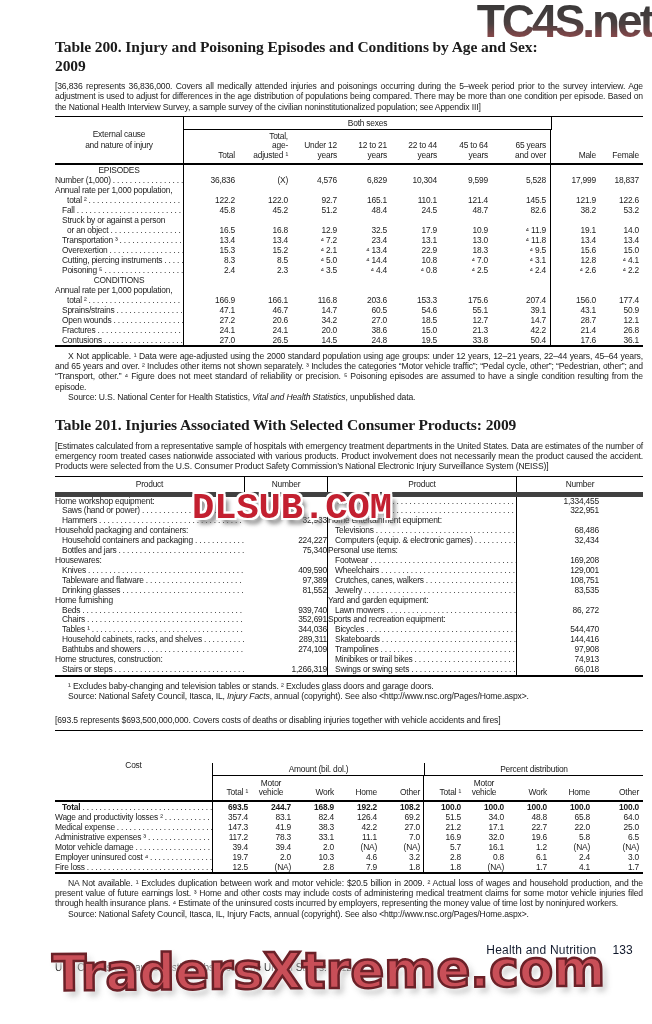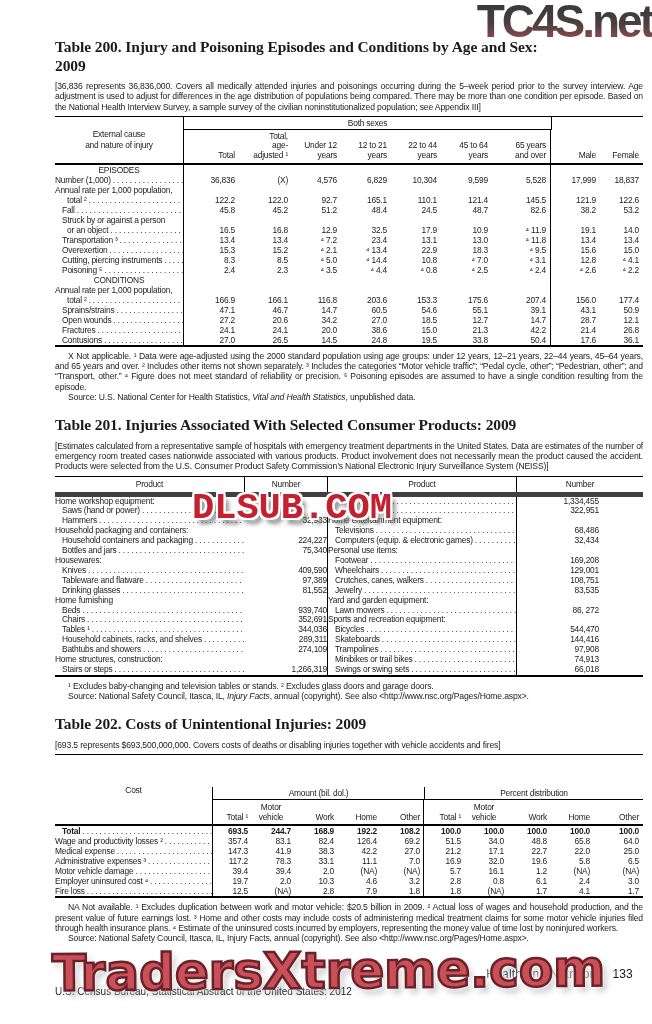--- a/index.html
+++ b/index.html
@@ -632,21 +632,20 @@
           </div>
       </div>
 
       <div class="fnblock">
         <p class="fn">¹ Excludes baby-changing and television tables or stands. ² Excludes glass doors and garage doors.</p>
         <p class="fn src"><span>Source: National Safety Council, Itasca, IL, </span><i>Injury Facts</i><span>, annual (copyright). See also &lt;http://www.nsc.org/Pages/Home.aspx&gt;.</span></p>
       </div>
     </div>
 
     <div class="gap14">
-      <h2 class="ttl">Table 202. Costs of Unintentional Injuries: 2009</h2>
       <p class="note">[693.5 represents $693,500,000,000. Covers costs of deaths or disabling injuries together with vehicle accidents and fires]</p>
 
       <div class="tbl t202">
         <div class="t202head">
           <div class="stub202">Cost</div>
           <div class="h2right">
             <div class="h2top">
               <div class="span202 a">Amount (bil. dol.)</div>
               <div class="span202 p">Percent distribution</div>
             </div>

